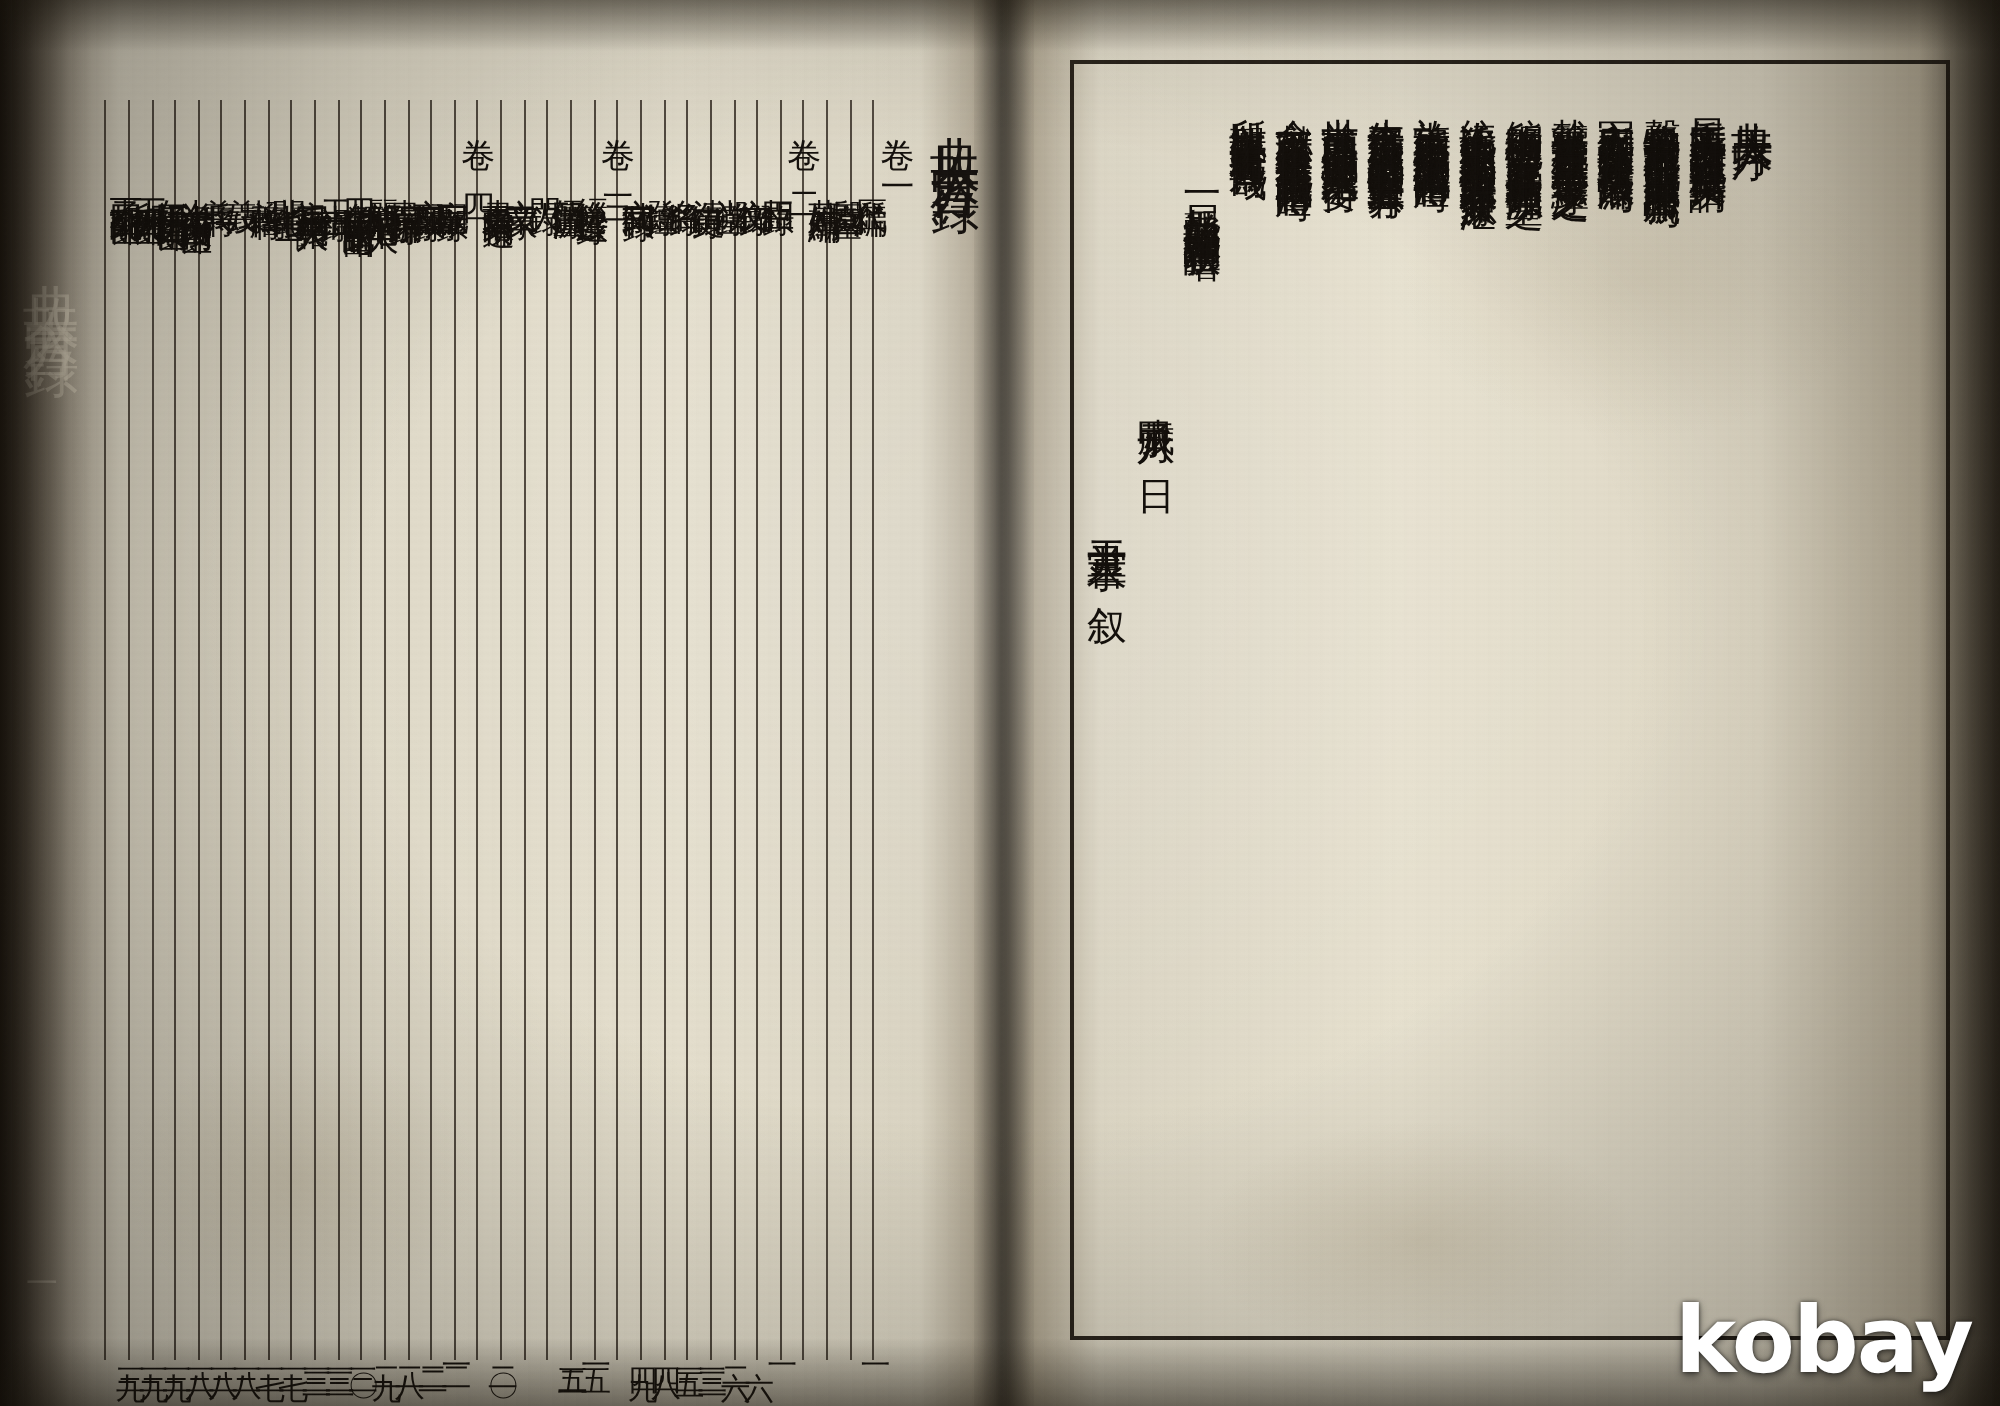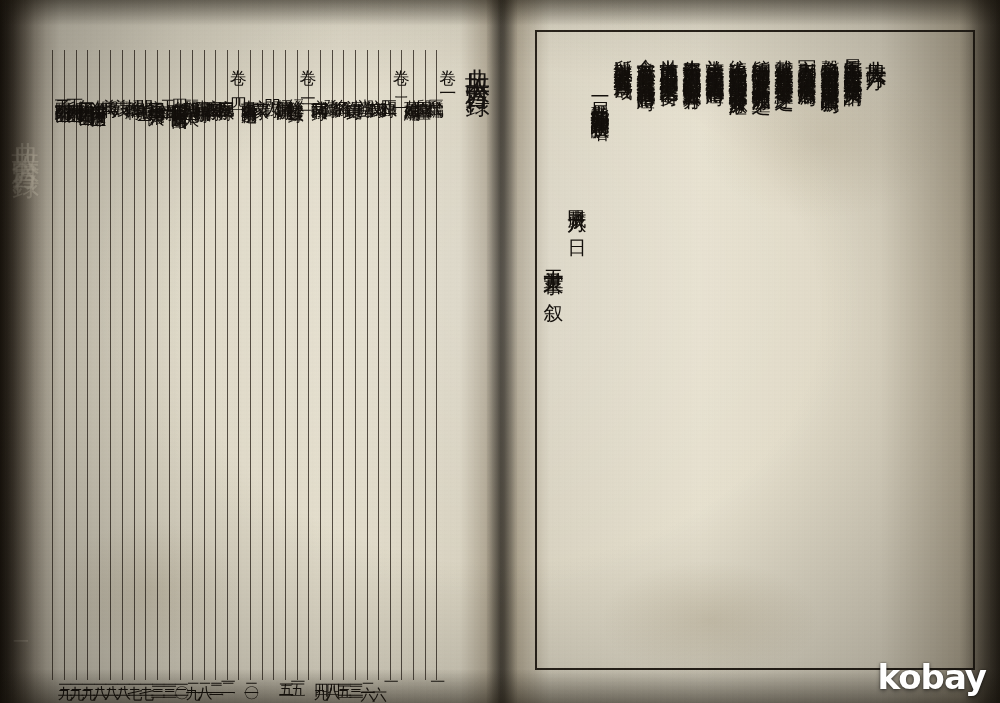--- a/index.html
+++ b/index.html
@@ -218,21 +218,21 @@
     text-orientation: upright;
     font-size: 16px;
     color: rgba(225,215,195,0.5);
   }
   
   #watermark {
     position: absolute;
     right: 14px; bottom: 6px;
     font-family: "DejaVu Sans", sans-serif;
     font-weight: bold;
-    font-size: 34px;
+    font-size: 46px;
     letter-spacing: -1px;
     color: #ffffff;
     text-shadow: 0 2px 4px rgba(0,0,0,0.45), 0 0 2px rgba(0,0,0,0.6);
     pointer-events: none;
   }
   
   .stain {
     position: absolute;
     border-radius: 50%;
     pointer-events: none;

